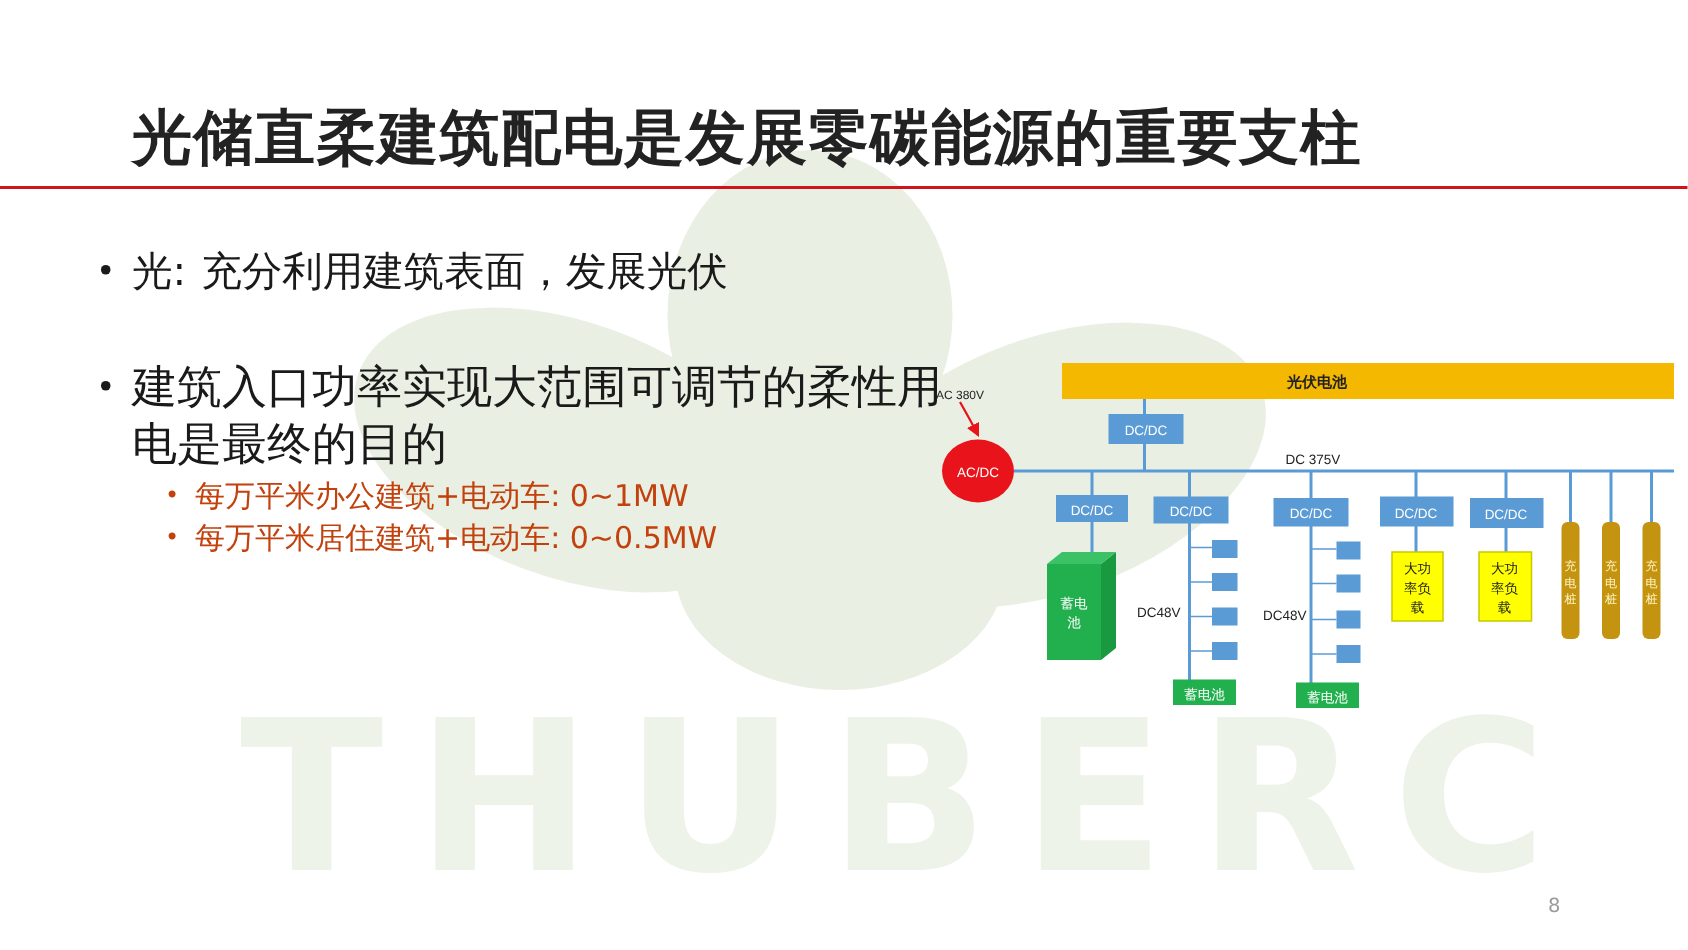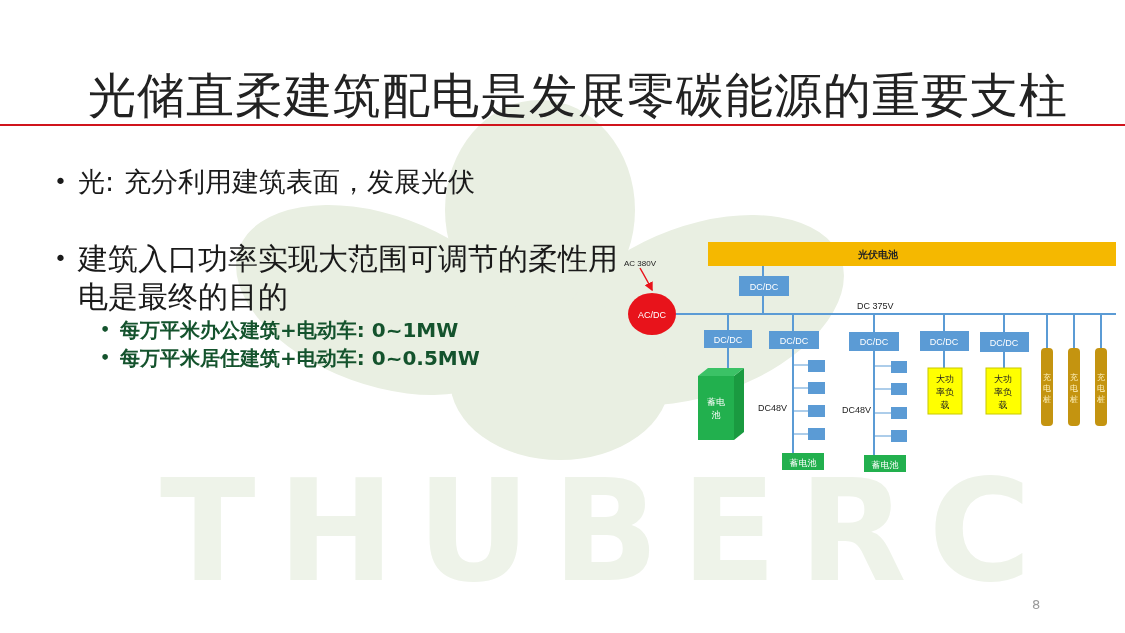--- a/index.html
+++ b/index.html
@@ -1,29 +1,29 @@
 <!DOCTYPE html>
 <html><head>
 <meta charset="utf-8">
 <style>
   html, body { margin: 0; padding: 0; }
   body { width: 1125px; height: 633px; background: #ffffff; position: relative; overflow: hidden;
          font-family: "DejaVu Sans", "Liberation Sans", sans-serif; color: #1a1a1a; }
   .wm { position: absolute; left: 0; top: 0; width: 1125px; height: 633px; pointer-events: none; }
-  .title { position: absolute; left: 88px; top: 64px; font-size: 48px; font-weight: 400; letter-spacing: 1px; color: #222; white-space: nowrap; }
+  .title { position: absolute; left: 88px; top: 64px; font-size: 40px; font-weight: 700; letter-spacing: 1px; color: #222; white-space: nowrap; }
   .title-rule { position: absolute; left: 0; top: 124px; width: 1125px; height: 2px; background: #d0141c; }
-  .bullets { position: absolute; left: 52px; top: 162px; width: 600px; }
+  .bullets { position: absolute; left: 62px; top: 162px; width: 600px; }
   .b1 { font-size: 27px; line-height: 40px; position: relative; padding-left: 26px; white-space: nowrap; }
   .b1::before { content: "•"; position: absolute; left: 2px; top: 0; font-size: 22px; }
   .b1 .key { margin-right: 10px; }
   .cont { padding-left: 89px; }
   .gap { height: 38px; }
   .b1w { font-size: 30px; line-height: 38px; position: relative; padding-left: 26px; white-space: normal; width: 560px; }
   .b1w::before { content: "•"; position: absolute; left: 2px; top: 0; font-size: 22px; }
-  .b2 { font-size: 20px; line-height: 28px; position: relative; padding-left: 68px; white-space: nowrap; color: #14532d; font-weight: bold; }
+  .b2 { font-size: 20px; line-height: 28px; position: relative; padding-left: 68px; white-space: nowrap; color: #c2410c; }
   .b2::before { content: "•"; position: absolute; left: 48px; top: 0; font-size: 16px; }
   .pageno { position: absolute; left: 1032px; top: 597px; font-size: 13px; color: #9a9a9a; }
   svg text { font-family: "Liberation Sans", "DejaVu Sans", sans-serif; }
 </style>
 </head>
 <body>
 
 <svg class="wm" viewBox="0 0 1125 633">
   <g fill="#e9efe2">
     <ellipse cx="540" cy="210" rx="95" ry="110"></ellipse>

